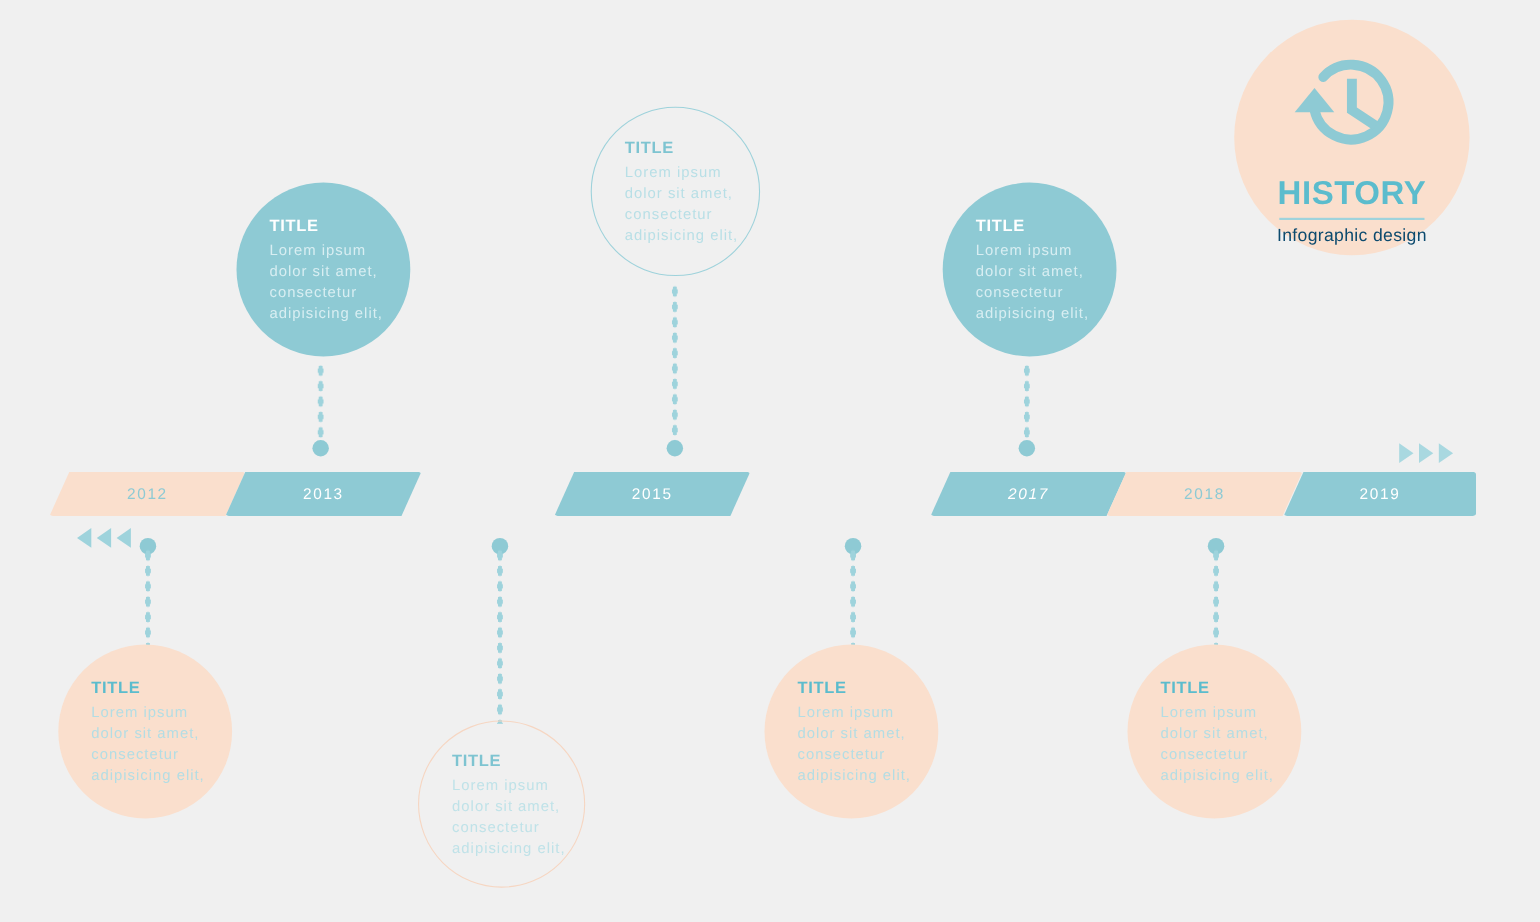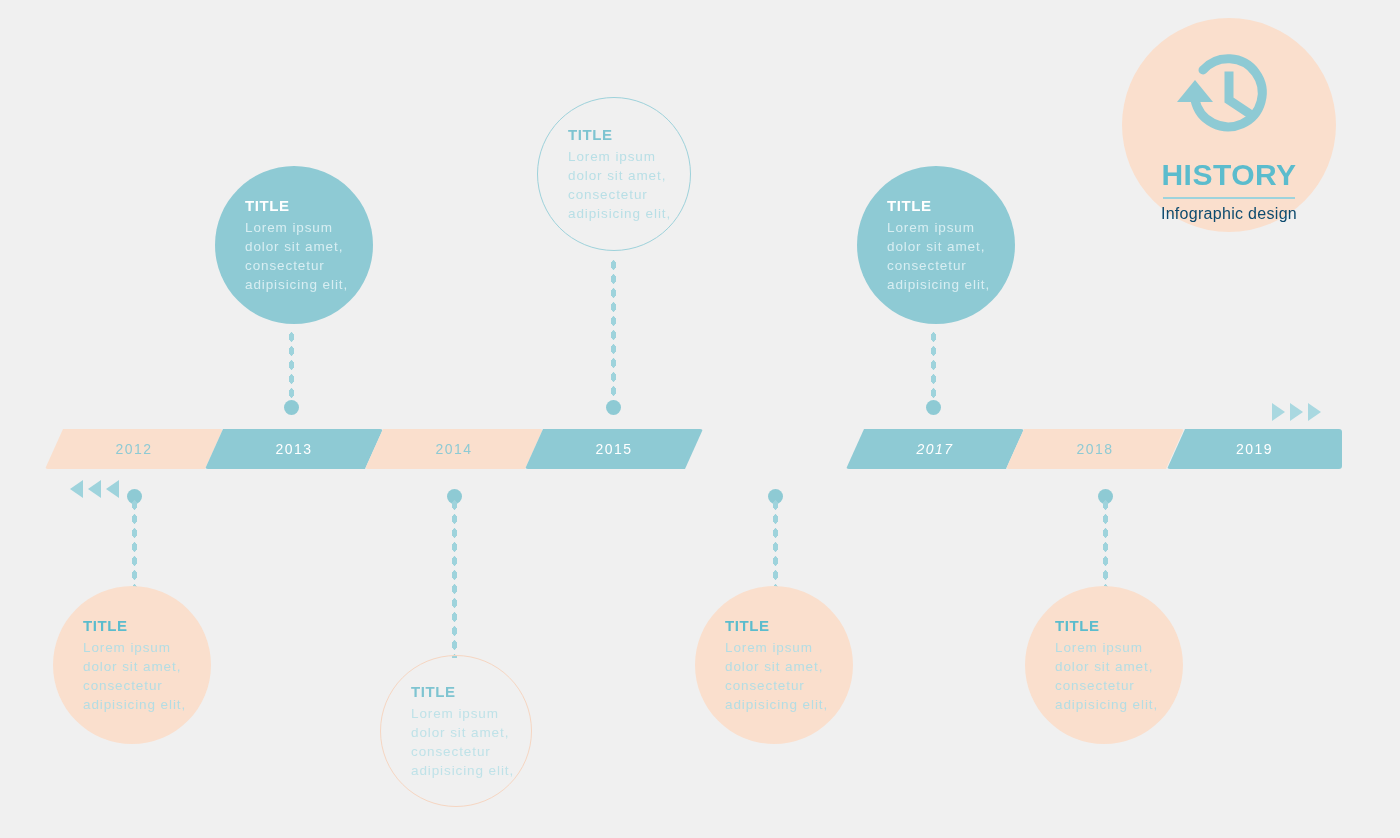--- a/index.html
+++ b/index.html
@@ -192,25 +192,22 @@
   </div>
 
   <div class="bar-seg seg-peach" style="left:45px; width:178px; clip-path: polygon(18px 0, 178px 0, 160px 40px, 0 40px);">
     <div class="seg-label">2012</div>
   </div>
 
   <div class="bar-seg seg-teal" style="left:205px; width:178px; clip-path: polygon(18px 0, 178px 0, 160px 40px, 0 40px);">
     <div class="seg-label">2013</div>
   </div>
 
-  <div class="bar-seg seg-peach" style="left:365px; width:178px; clip-path: polygon(18px 0, 178px 0, 160px 40px, 0 40px);">
-    <div class="seg-label">2014</div>
-  </div>
-
-  <div class="bar-seg seg-teal" style="left:525px; width:178px; clip-path: polygon(18px 0, 178px 0, 160px 40px, 0 40px); text-decoration: underline;">
+
+  <div class="bar-seg seg-teal" style="left:504px; width:178px; clip-path: polygon(18px 0, 178px 0, 160px 40px, 0 40px); text-decoration: underline;">
     <div class="seg-label">2015</div>
   </div>
 
 
   <div class="bar-seg seg-teal" style="left:846px; width:178px; clip-path: polygon(18px 0, 178px 0, 160px 40px, 0 40px); font-style: italic;">
     <div class="seg-label">2017</div>
   </div>
 
   <div class="bar-seg seg-peach" style="left:1006px; width:178px; clip-path: polygon(18px 0, 178px 0, 160px 40px, 0 40px);">
     <div class="seg-label">2018</div>

